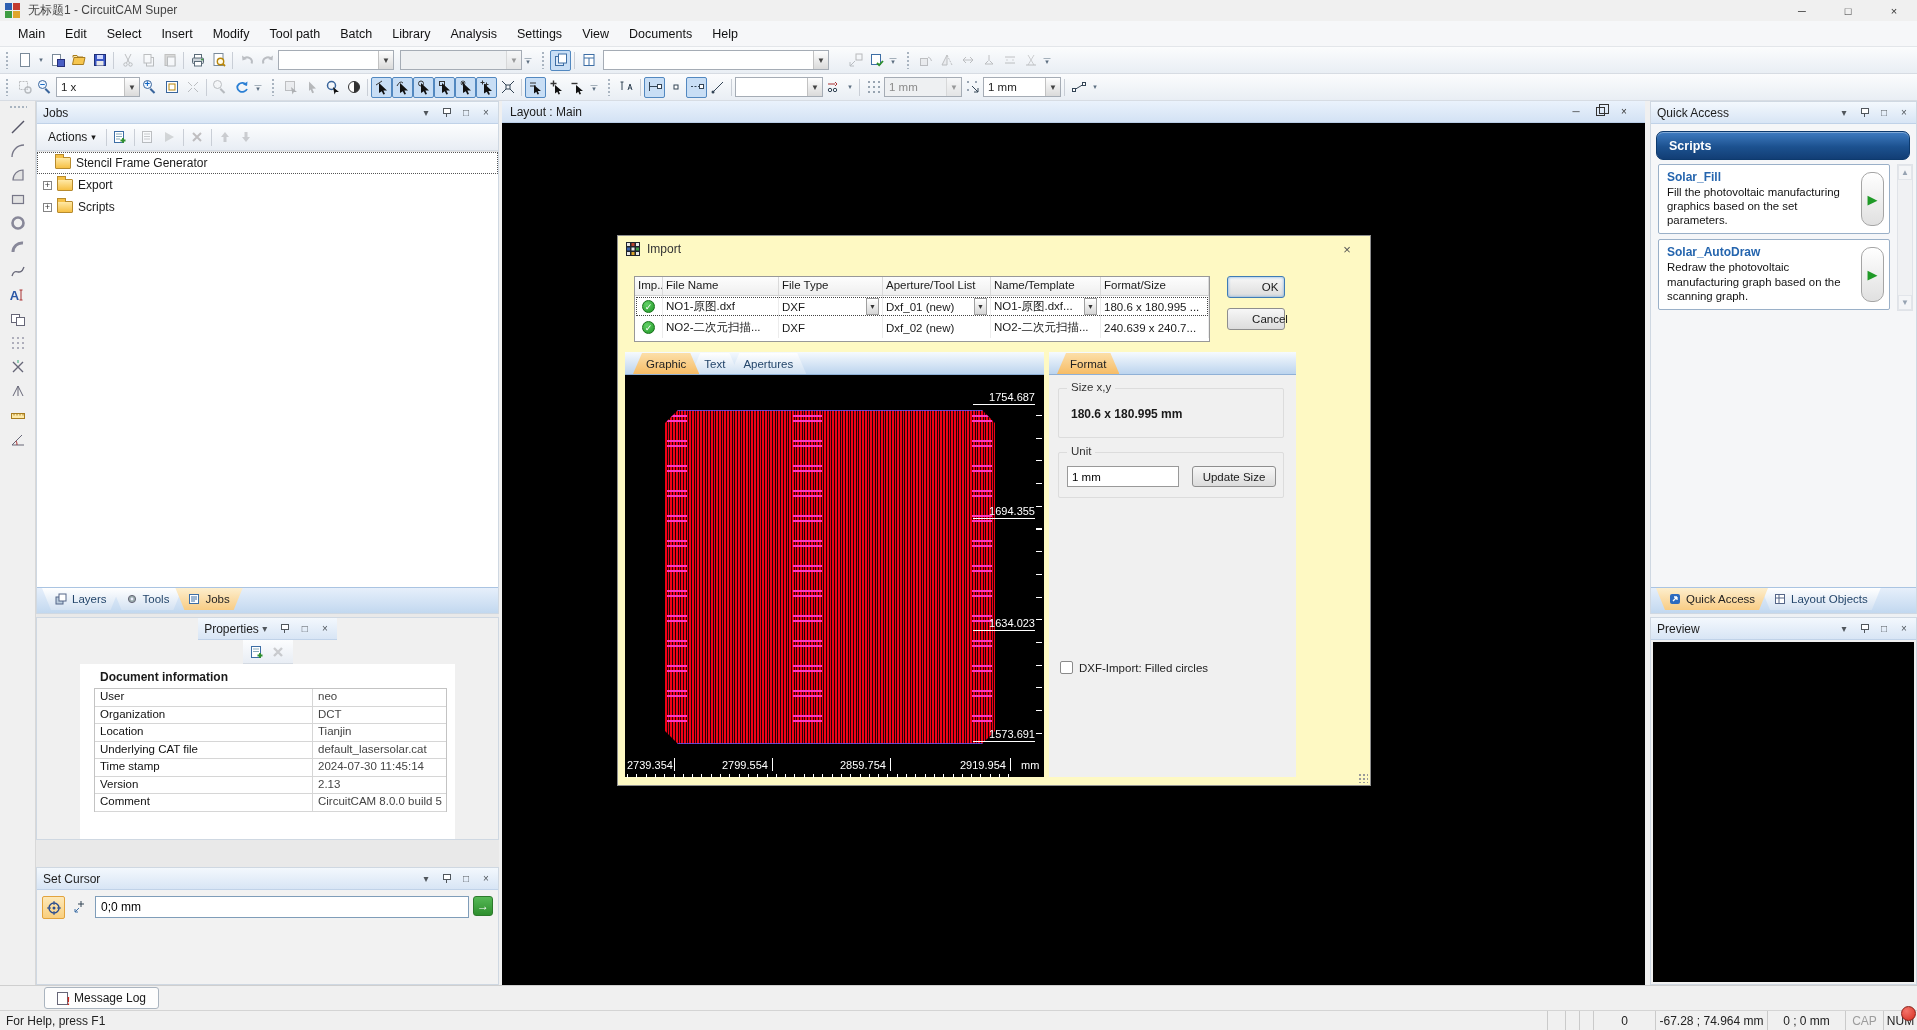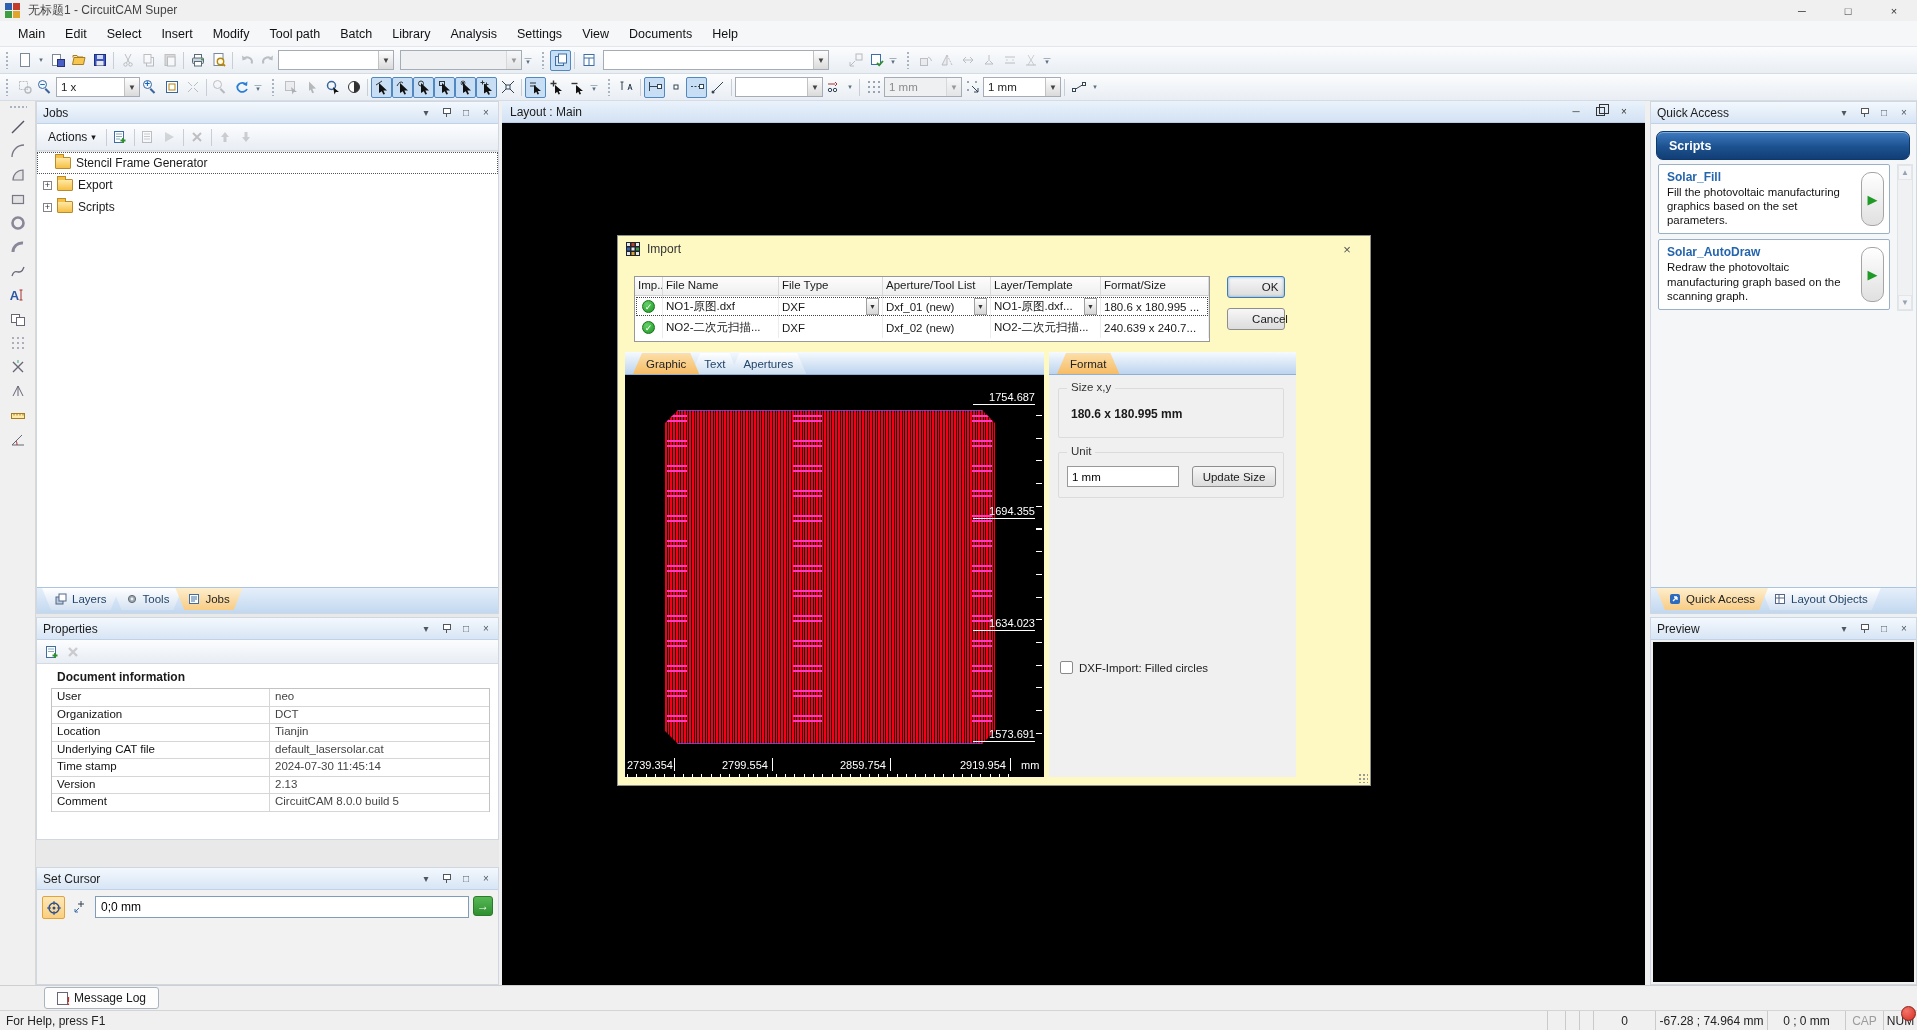--- a/index.html
+++ b/index.html
@@ -64,21 +64,21 @@
   .trow.sel { outline:1px dotted #555; outline-offset:-1px; }
   .expander { width:9px; height:9px; border:1px solid #848484; background:#fff; font-size:9px; line-height:7px; text-align:center; color:#333; flex:none; }
   .folder { position:relative; width:16px; height:12px; background:linear-gradient(#ffe9a6,#f6c044); border:1px solid #b78b2e; border-radius:1px; flex:none; }
   .folder::before { content:""; position:absolute; left:-1px; top:-4px; width:7px; height:3px; background:#f6c044; border:1px solid #b78b2e; border-bottom:none; }
 
   .tabstrip { height:26px; flex:none; background:linear-gradient(#e6effb,#c2d8ef); border-top:1px solid #aac4e2; display:flex; align-items:flex-start; padding-left:5px; }
   .btab { height:22px; margin-top:0; padding:0 13px; display:flex; align-items:center; gap:5px; font-size:11.5px; color:#24466b; clip-path:polygon(0 0,100% 0,calc(100% - 9px) 100%,9px 100%); background:linear-gradient(#ffffff,#d4e2f2); margin-right:-7px; }
   .btab.active { background:linear-gradient(#fdeecd,#f8cc84); color:#222; z-index:2; }
 
   
-  #props { top:516px; height:223px; }
+  #props { top:516px; height:223px;align-items:center; }
   .ptool.small { height:24px; }
   .pcontent { flex:1; background:#fff; padding:4px 8px 0 14px; overflow:hidden; }
   .dochead { font-weight:bold; font-size:12px; padding:2px 0 4px 6px; }
   .ptable { border:1px solid #c3c3c3; border-bottom:none; }
   .prow { display:grid; grid-template-columns:218px 1fr; height:17.5px; border-bottom:1px solid #d6d6d6; font-size:11.5px; }
   .prow span { padding:1px 4px 0 5px; white-space:nowrap; overflow:hidden; }
   .prow .plabel { border-right:1px solid #d6d6d6; color:#111; }
   .prow .pvalue { color:#444; }
 
   
@@ -954,21 +954,21 @@
           <span class="dtext">Import</span>
           <span class="dclose">×</span>
         </div>
 
         <div class="itable">
           <div class="ithead">
             <span class="c1">Imp...</span>
             <span class="c2">File Name</span>
             <span class="c3">File Type</span>
             <span class="c4">Aperture/Tool List</span>
-            <span class="c5">Layer/Template</span>
+            <span class="c5">Name/Template</span>
             <span class="c6">Format/Size</span>
           </div>
           <div class="itrow sel">
             <span class="itcell c1">
                 <span class="gcheck">✓</span>
               </span>
             <span class="itcell c2">
                 <span>NO1-原图.dxf</span>
               </span>
             <span class="itcell c3">

